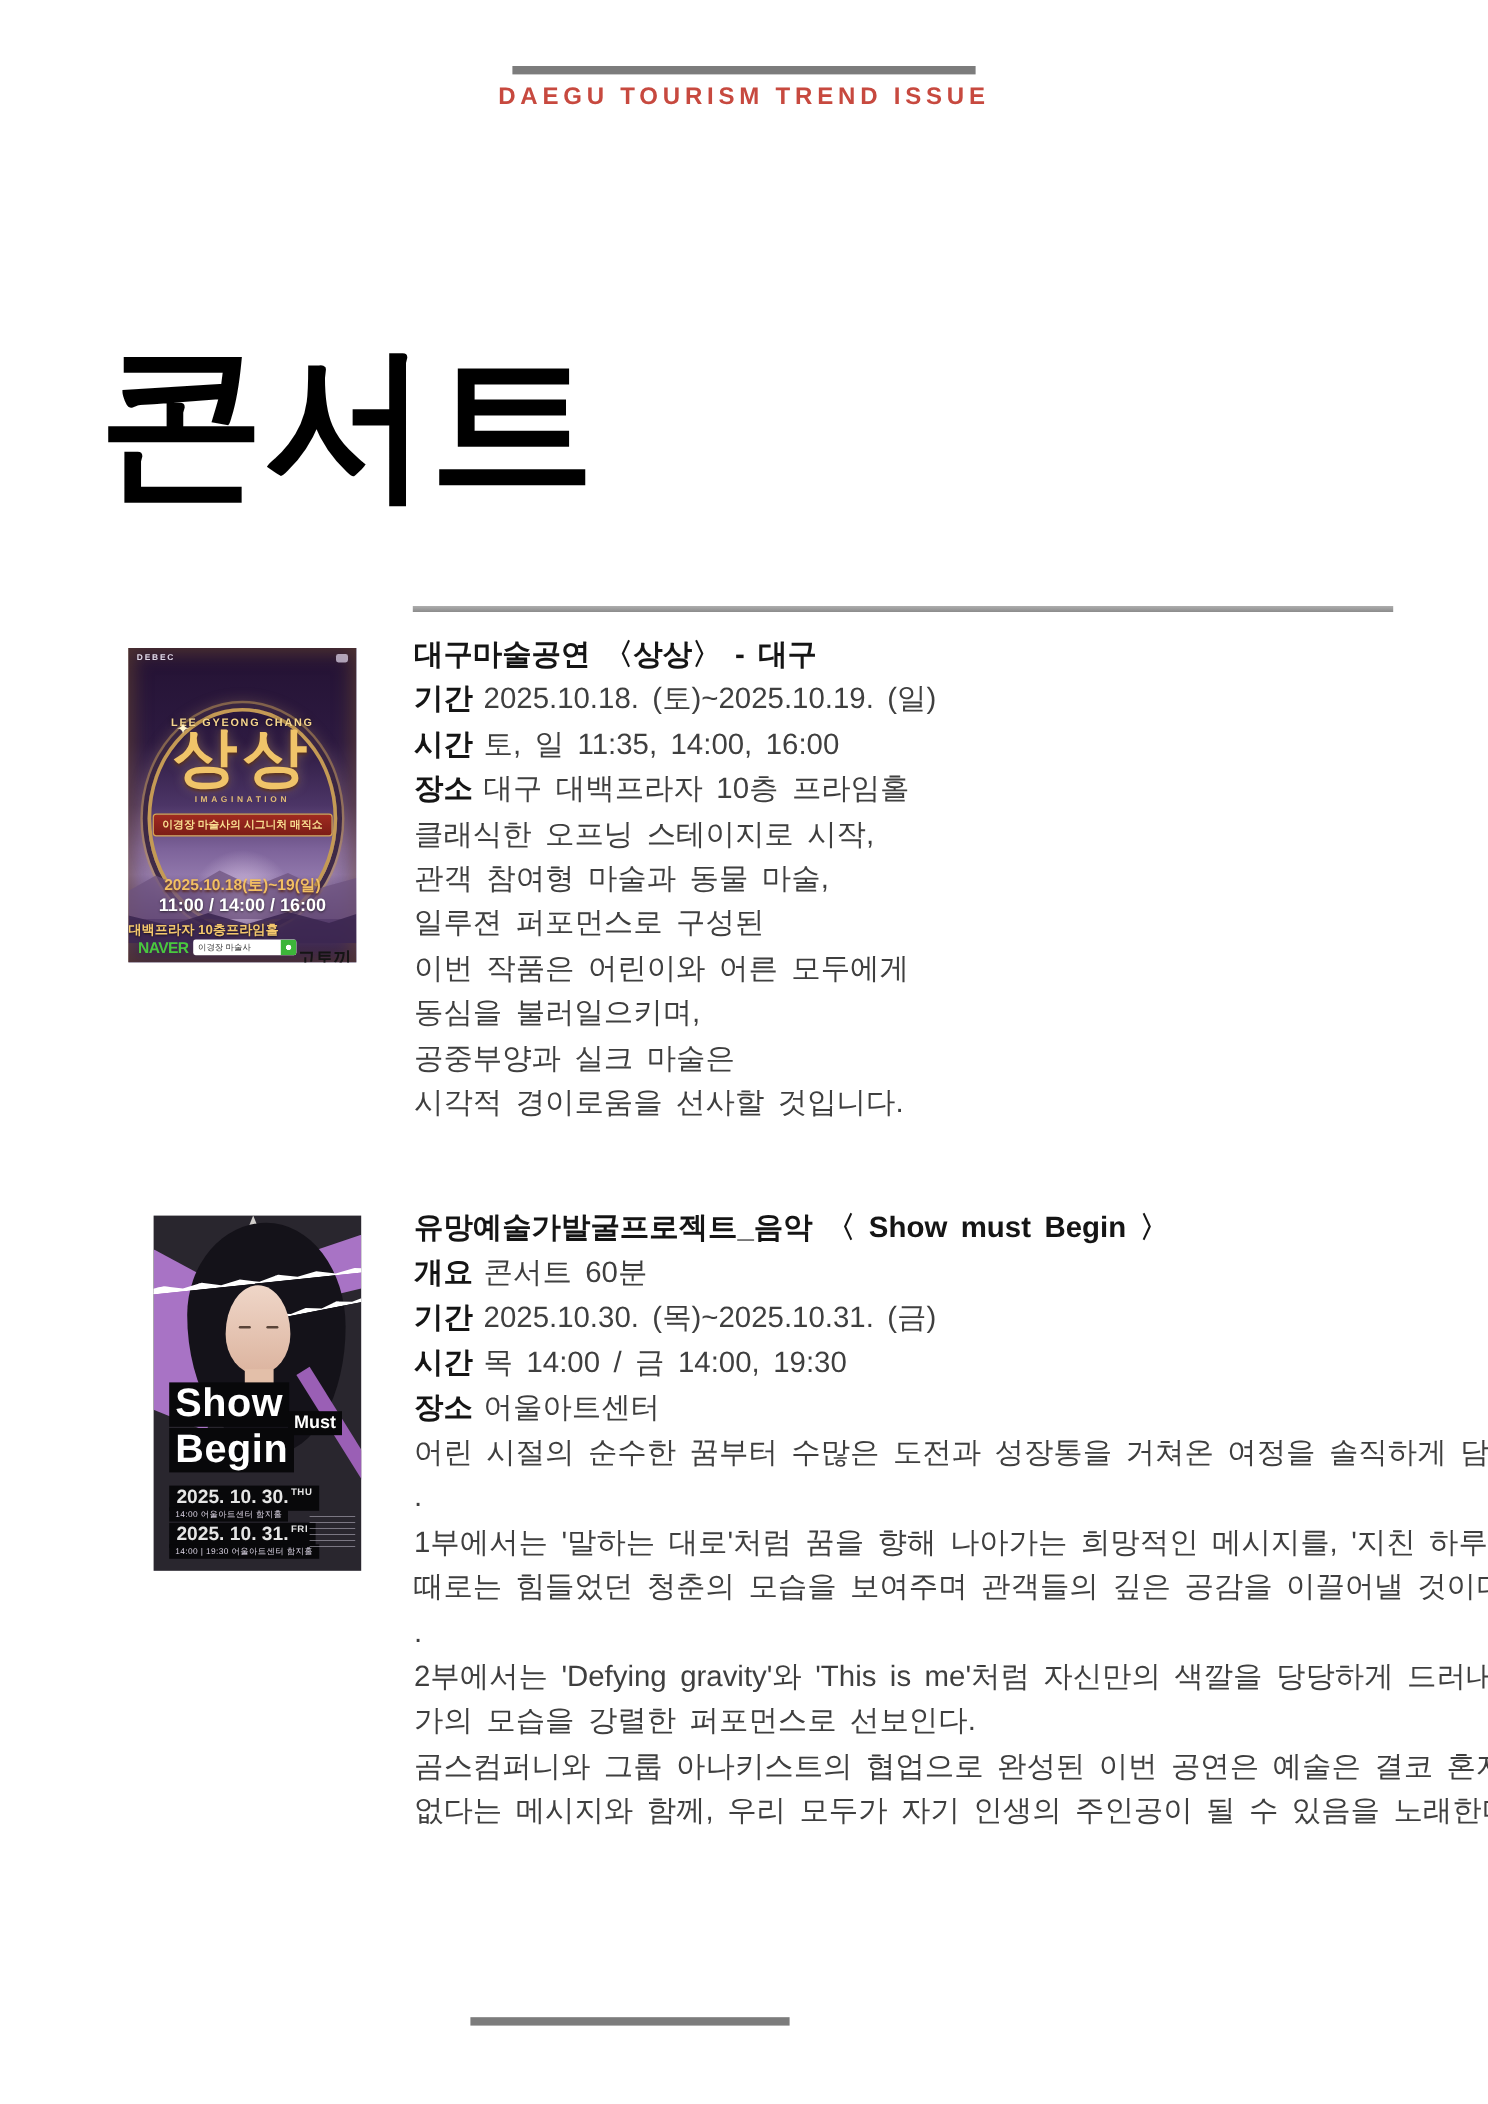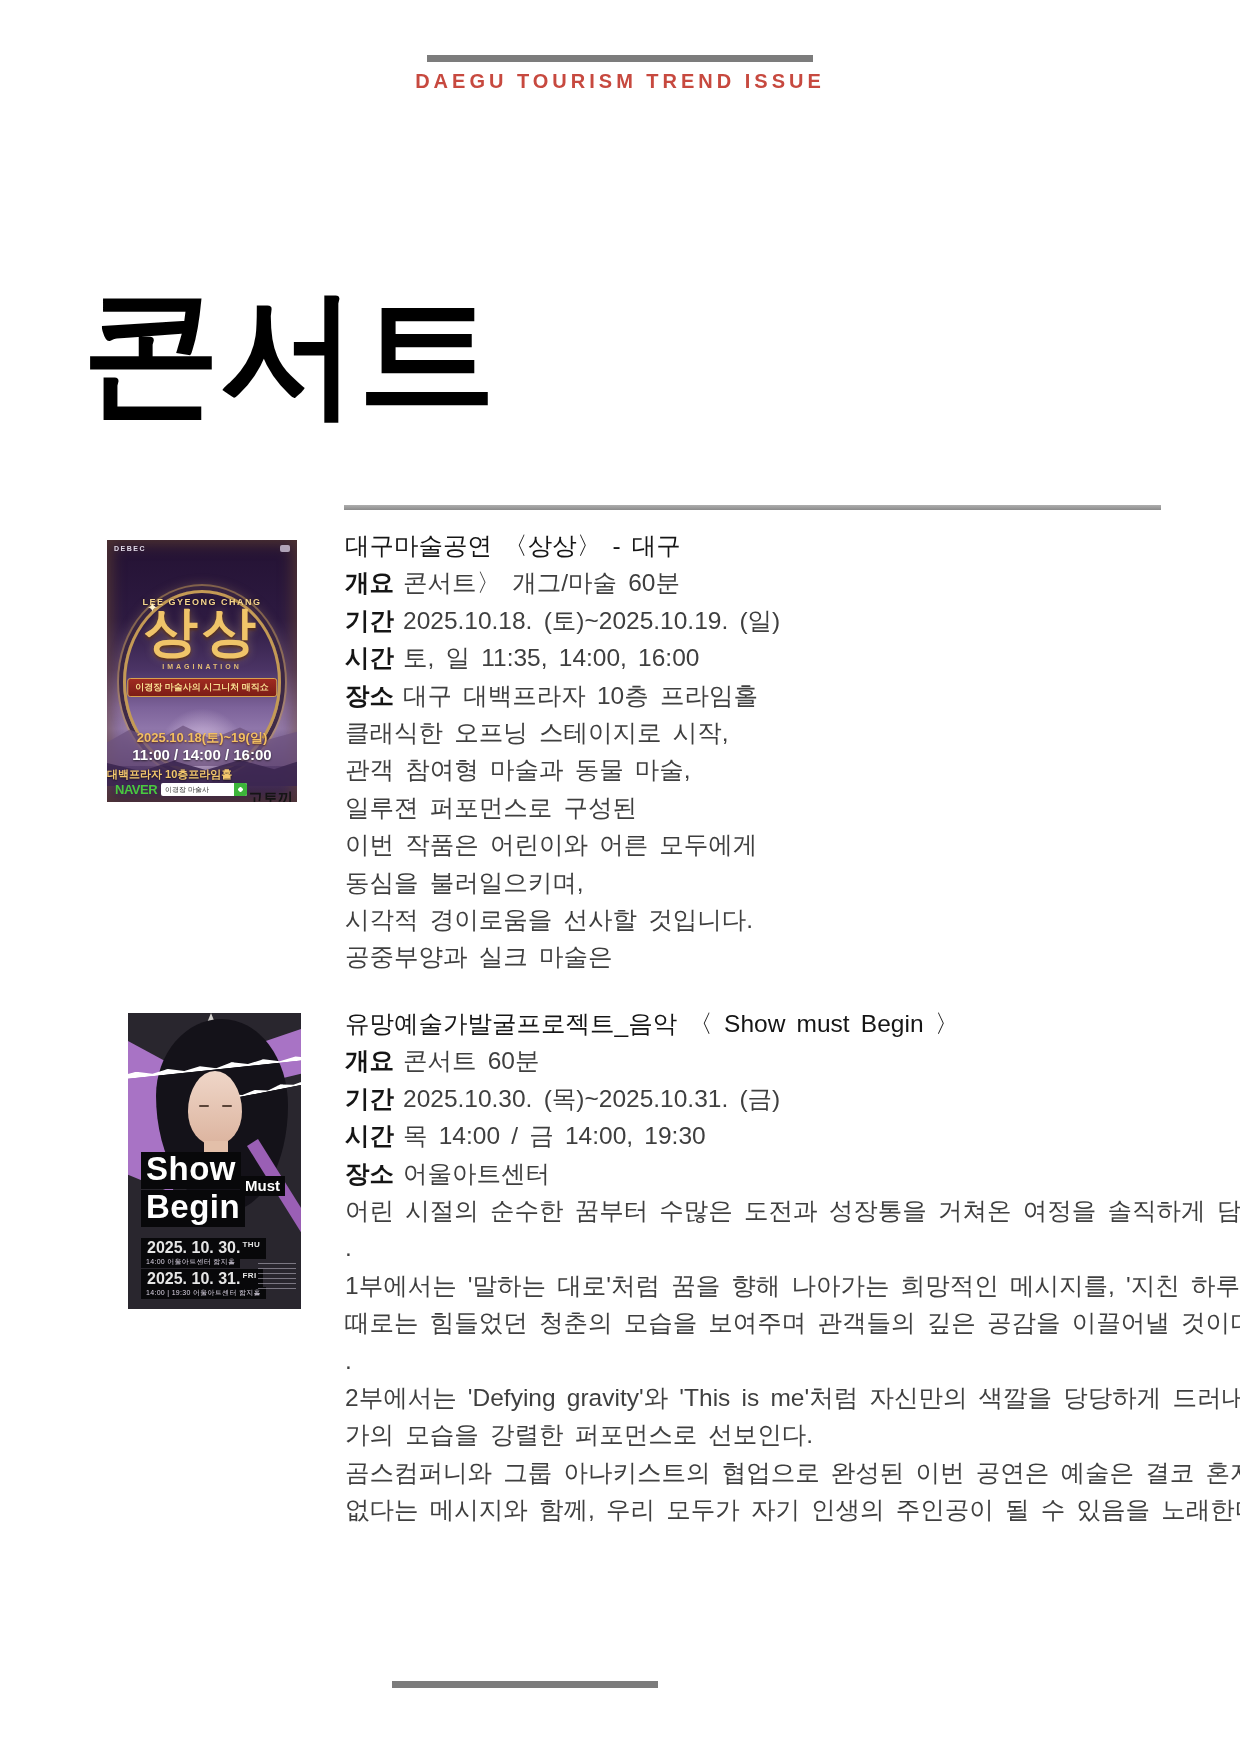--- a/index.html
+++ b/index.html
@@ -18,21 +18,21 @@
   .divider   { position:absolute; left:344px; top:505px; width:817px; height:5px;
                background:linear-gradient(180deg,#aeaeae,#8b8b8b); }
   .bottom-bar{ position:absolute; left:392px; top:1681px; width:266px; height:7px; background:#7c7c7c; }
 
   
   .textblock { position:absolute; left:345px; color:#3f3f3f; font-size:24.5px; line-height:37.4px;
                word-spacing:0.18em; }
   .block1 { top:527px; }
   .block2 { top:1005px; }
   .line { white-space:nowrap; }
-  .ev-title { font-weight:normal; color:#151515; }
+  .ev-title { font-weight:bold; color:#151515; }
   .lbl { font-weight:bold; color:#151515; margin-right:9px; }
 
   
   .poster1 { position:absolute; left:107px; top:540px; width:190px; height:262px; overflow:hidden;
              background:linear-gradient(180deg,#241233 0%,#2d1a41 30%,#4c3566 50%,#7d639a 64%,#8f76aa 72%,#59406f 86%,#2e1b40 100%);
              box-shadow:inset 0 0 14px 5px rgba(110,75,48,.55); }
   .p1-top { position:absolute; top:5px; left:7px; right:7px; display:flex; justify-content:space-between; align-items:center; z-index:5; }
   .p1-brand { font-size:7px; color:#e0d9e8; letter-spacing:1.5px; font-weight:bold; }
   .p1-minilogo { width:10px; height:7px; background:rgba(230,220,240,.7); border-radius:2px; }
   .p1-moon { position:absolute; left:50%; top:168px; width:86px; height:86px; transform:translateX(-50%);
@@ -139,38 +139,35 @@
         <span class="p1-search-text">이경장 마술사</span>
         <span class="p1-search-btn"></span>
       </span>
     </div>
     <div class="p1-mascot">고토끼</div>
   </div>
 
   <div class="textblock block1">
     <div class="line ev-title">대구마술공연 〈상상〉 - 대구</div>
     <div class="line">
-      <span class="lbl">개요</span><span>콘서트〉 개그/마술 60분</span>
-    </div>
-    <div class="line">
       <span class="lbl">기간</span><span>2025.10.18. (토)~2025.10.19. (일)</span>
     </div>
     <div class="line">
       <span class="lbl">시간</span><span>토, 일 11:35, 14:00, 16:00</span>
     </div>
     <div class="line">
       <span class="lbl">장소</span><span>대구 대백프라자 10층 프라임홀</span>
     </div>
     <div class="line">클래식한 오프닝 스테이지로 시작,</div>
     <div class="line">관객 참여형 마술과 동물 마술,</div>
     <div class="line">일루젼 퍼포먼스로 구성된</div>
     <div class="line">이번 작품은 어린이와 어른 모두에게</div>
     <div class="line">동심을 불러일으키며,</div>
+    <div class="line">공중부양과 실크 마술은</div>
     <div class="line">시각적 경이로움을 선사할 것입니다.</div>
-    <div class="line">공중부양과 실크 마술은</div>
   </div>
 
   <div class="poster2">
     <div class="p2-purple a"></div>
     <div class="p2-purple b"></div>
     <div class="p2-cone"></div>
     <div class="p2-hair"></div>
     <div class="p2-tear t1"></div>
     <div class="p2-tear t2"></div>
     <div class="p2-face"></div>

